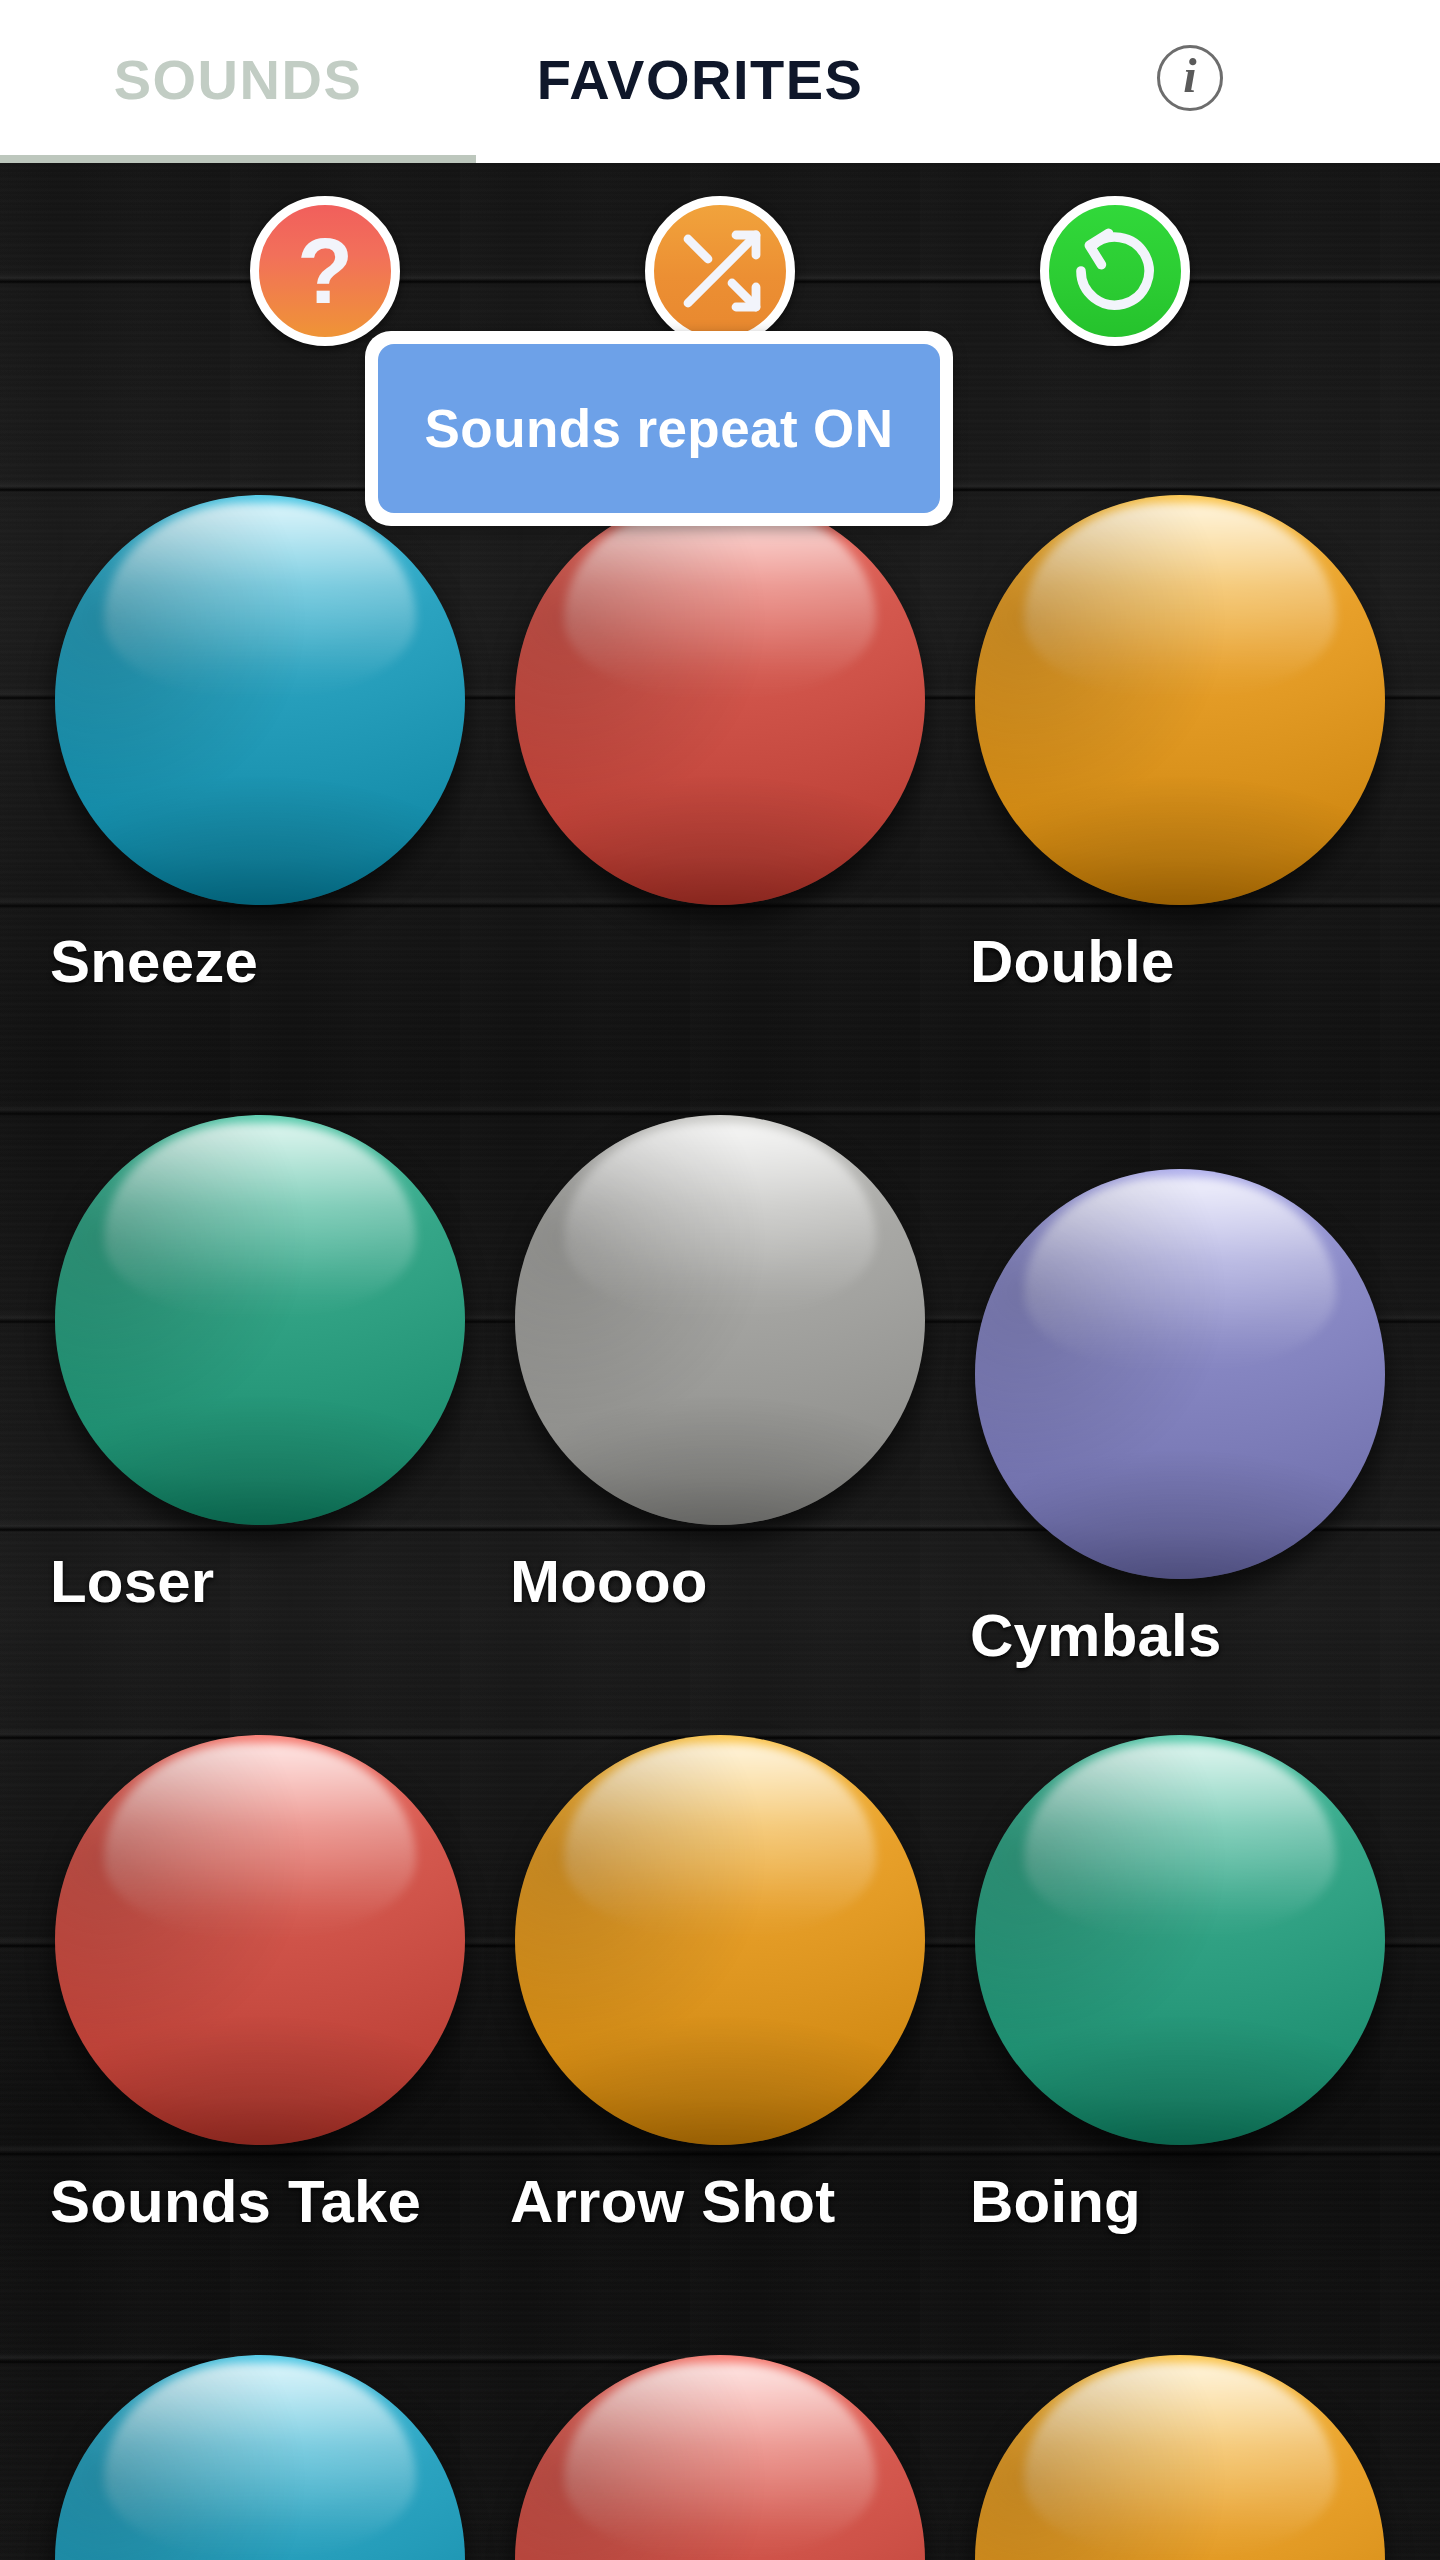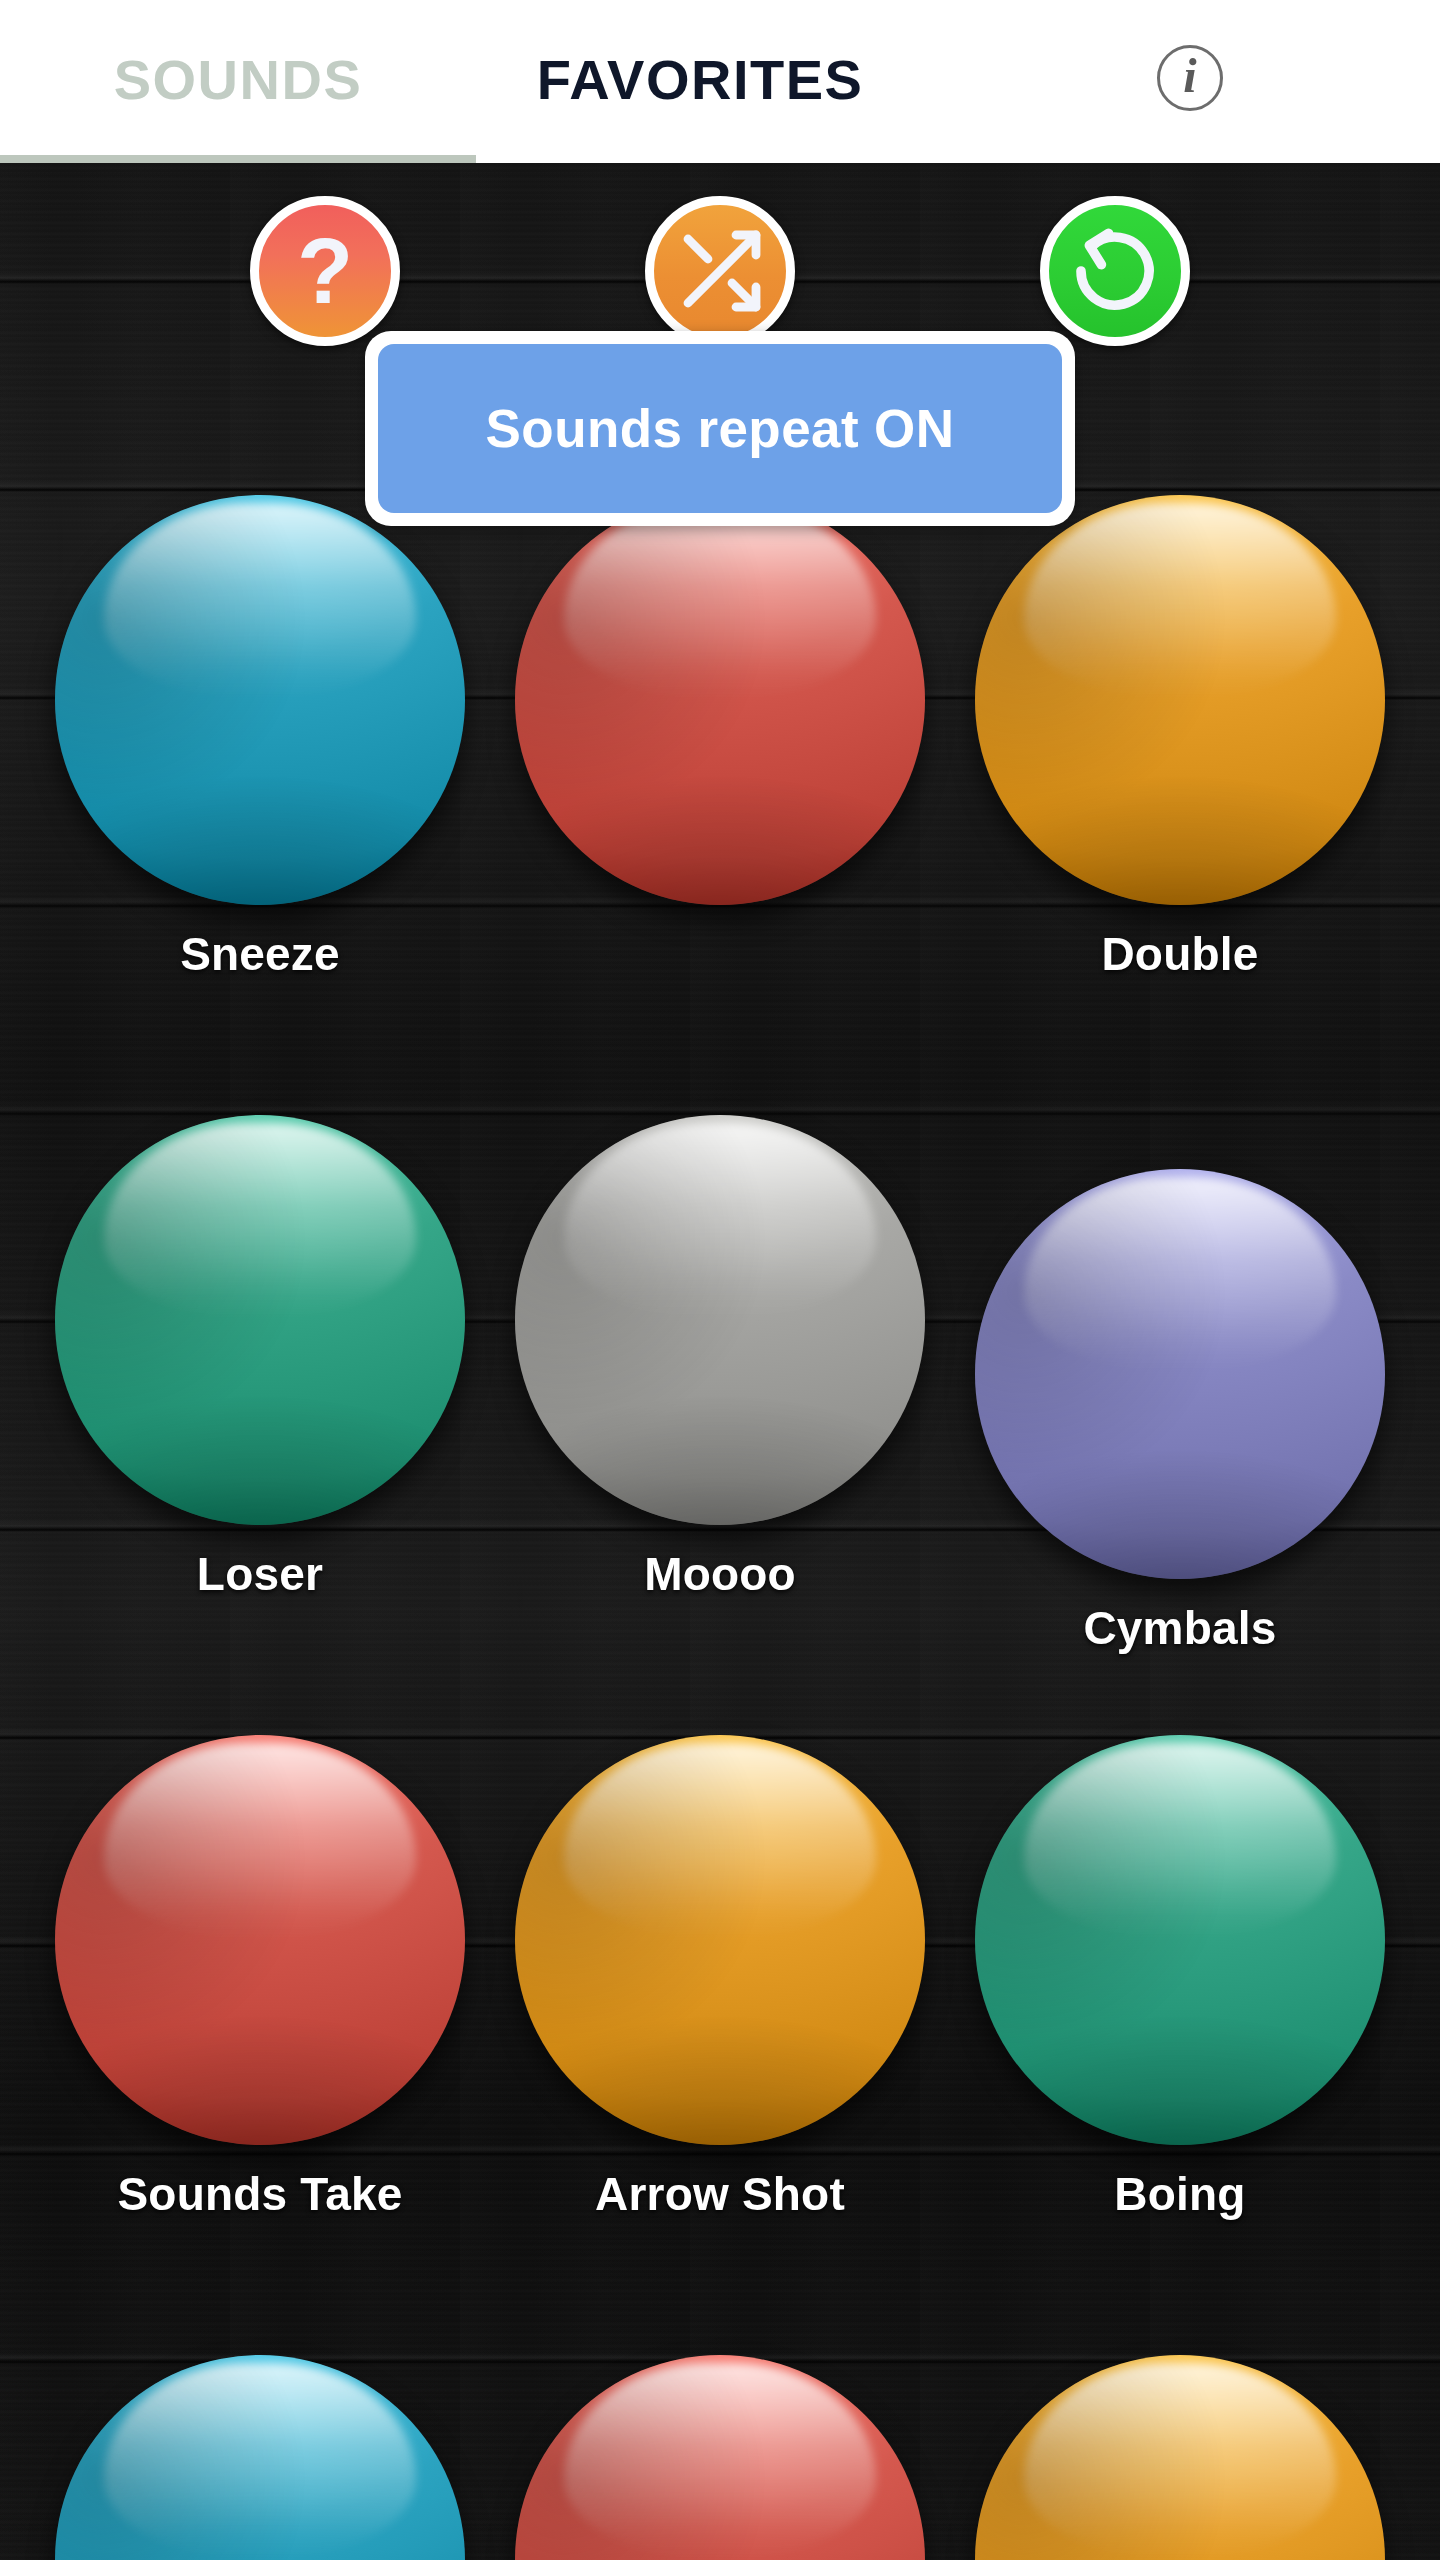--- a/index.html
+++ b/index.html
@@ -149,35 +149,34 @@
     position:absolute; inset:0;
     border-radius:50%;
     background:
       radial-gradient(ellipse 120% 80% at 50% 118%, rgba(0,0,0,0.34) 0%, rgba(0,0,0,0.12) 38%, rgba(0,0,0,0) 62%),
       radial-gradient(ellipse 90% 90% at 12% 30%, rgba(0,0,0,0.16) 0%, rgba(0,0,0,0) 55%);
     pointer-events:none;
   }
 
   .orb-label {
     margin-top:22px;
-    text-align:center;
     color:#ffffff;
-    font-size:46px;
+    font-size:60px;
     font-weight:700;
     font-family:"Liberation Sans", sans-serif;
     letter-spacing:0.2px;
     text-shadow:0 2px 5px rgba(0,0,0,0.9);
     white-space:nowrap;
   }
 
   
   .toast-wrap {
     position:absolute;
     left:365px; top:168px;
-    width:710px; height:195px;
+    width:588px; height:195px;
     background:#ffffff;
     border-radius:26px;
     padding:13px;
     z-index:25;
     box-shadow:0 4px 14px rgba(0,0,0,0.35);
   }
   .toast {
     width:100%; height:100%;
     background:#6da1e8;
     border-radius:16px;

